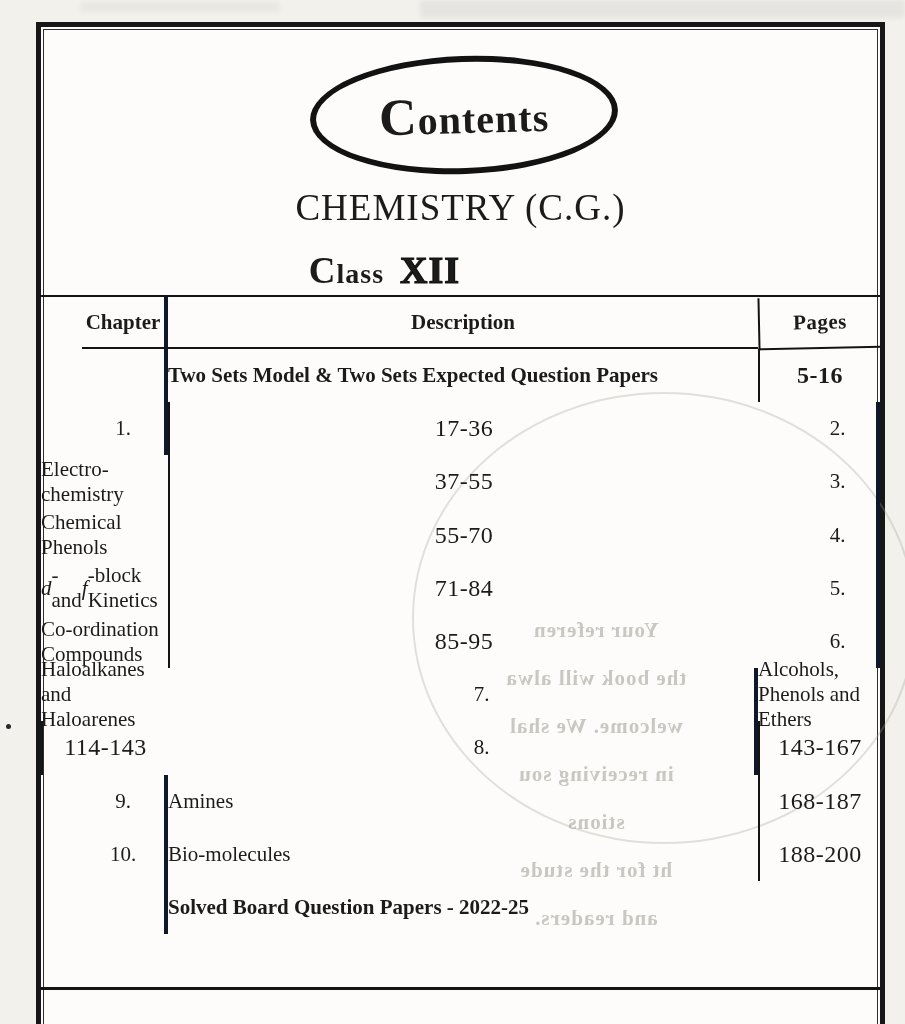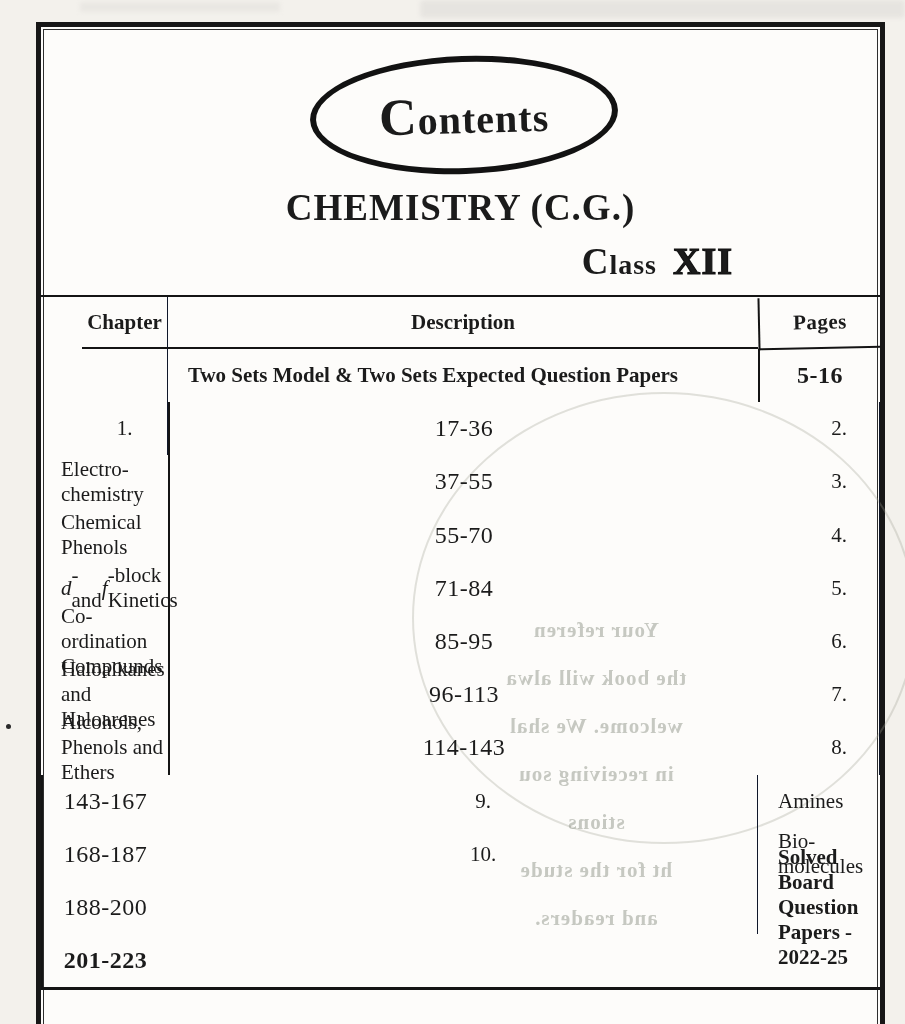--- a/index.html
+++ b/index.html
@@ -52,26 +52,26 @@
     display:inline-block;
     font-weight:bold;
     font-size:40px;
     letter-spacing:1px;
     transform:rotate(.5deg);
   }
   .contents-text::first-letter{font-size:1.3em;}
   .book-title{
     position:absolute;left:36px;top:186px;width:849px;
     text-align:center;
-    font-weight:bold;font-size:37px;letter-spacing:1px;
+    font-weight:normal;font-size:37px;letter-spacing:1px;
     z-index:3;
   }
   .class-line{
-    position:absolute;left:36px;top:239px;width:697px;
-    text-align:right;z-index:3;
+    position:absolute;left:36px;top:248px;width:697px;
+    text-align:center;z-index:3;
   }
   .class-word{
     display:inline-block;
     font-weight:bold;font-size:28px;letter-spacing:1px;
     vertical-align:baseline;
   }
   .class-word::first-letter{font-size:1.32em;}
   .class-roman{
     display:inline-block;
     font-weight:900;font-size:38px;letter-spacing:1px;
@@ -108,22 +108,22 @@
     grid-template-rows:52px repeat(12, 53.2px);
     border-top:2.5px solid #141414;
     border-bottom:3px solid #141414;
     background:transparent;
     z-index:2;
   }
   .cell{
     display:flex;align-items:center;
     font-size:21px;
   }
-  .col-chap{justify-content:center;border-right:1px solid #0f172a;margin-left:41px;}
-  .col-desc{padding-left:20px;}
+  .col-chap{justify-content:center;border-right:4px solid #0f172a;margin-left:41px;}
+  .col-desc{}
   .col-pages{justify-content:center;border-left:2px solid #141414;font-size:24px;letter-spacing:.5px;}
   .hdr{font-weight:bold;border-bottom:2.5px solid #141414;justify-content:center;font-size:21px;padding-left:0;}
   .hdr-pages{transform:rotate(-1.2deg);}
   .bold-row{font-weight:bold;}
   .it{font-style:italic;}
 </style>
 </head>
 <body>
 
 <div class="page">
@@ -182,35 +182,33 @@
         <span>-block Kinetics</span>
       </div>
     <div class="cell col-pages">71-84</div>
 
     <div class="cell col-chap">5.</div>
     <div class="cell col-desc">Co-ordination Compounds</div>
     <div class="cell col-pages">85-95</div>
 
     <div class="cell col-chap">6.</div>
     <div class="cell col-desc">Haloalkanes and Haloarenes</div>
-    <div class="cell col-pages">96-113</div>
 
     <div class="cell col-chap">7.</div>
     <div class="cell col-desc">Alcohols, Phenols and Ethers</div>
     <div class="cell col-pages">114-143</div>
 
     <div class="cell col-chap">8.</div>
     <div class="cell col-pages">143-167</div>
 
     <div class="cell col-chap">9.</div>
     <div class="cell col-desc">Amines</div>
     <div class="cell col-pages">168-187</div>
 
     <div class="cell col-chap">10.</div>
     <div class="cell col-desc">Bio-molecules</div>
     <div class="cell col-pages">188-200</div>
 
     <div class="cell col-chap bold-row"></div>
     <div class="cell col-desc bold-row">Solved Board Question Papers - 2022-25</div>
-    <div class="cell col-pages bold-row">201-223</div>
   </div>
 
 </div>
 
 </body></html>

